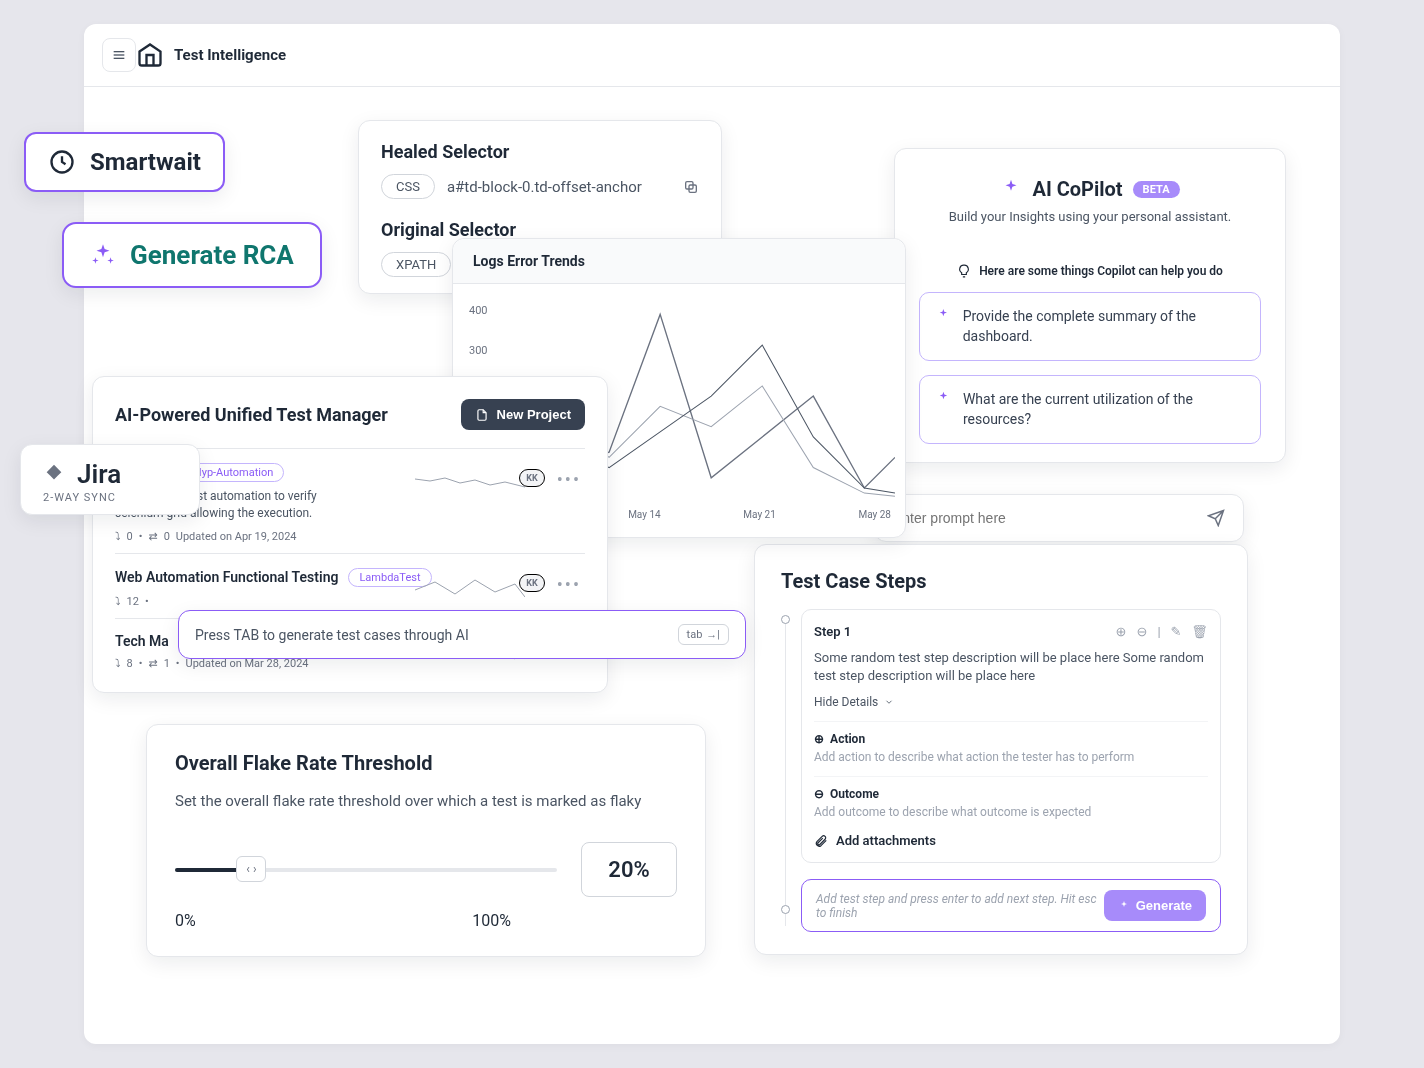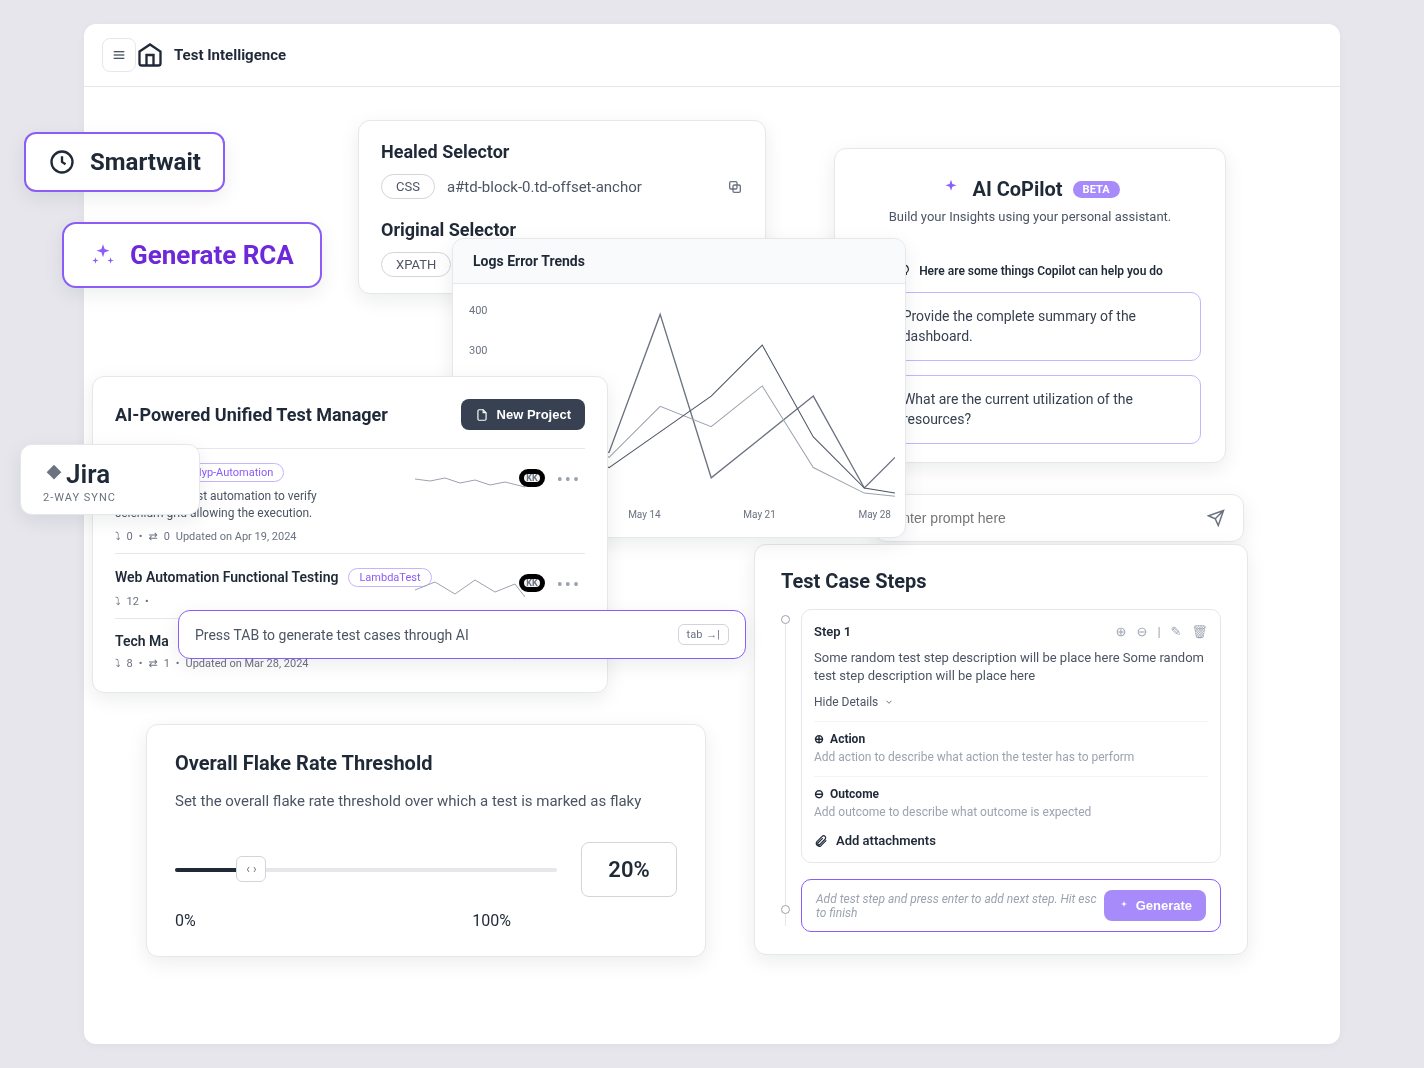--- a/index.html
+++ b/index.html
@@ -57,27 +57,27 @@
 .clock-icon { width: 28px; height: 28px; }
 
 
 .genrca {
   top: 198px; left: -22px;
   padding: 16px 26px;
   display: flex; align-items: center; gap: 14px;
   border: 2px solid #8b5cf6;
   border-radius: 14px;
 }
-.genrca-text { font-size: 26px; font-weight: 700; color: #6d28d9; }
+.genrca-text { font-size: 26px; font-weight: 700; color: #0f766e; }
 .sparkle-icon { width: 26px; height: 26px; color: #8b5cf6; }
 
 
 .selectorcard {
   top: 96px; left: 274px;
-  width: 408px;
+  width: 364px;
   padding: 20px 22px 16px;
 }
 .sec-title { font-size: 18px; font-weight: 700; color: #1f2937; margin-bottom: 12px; }
 .sel-row { display: flex; align-items: center; gap: 12px; }
 .chip {
   border: 1px solid #d1d5db;
   border-radius: 999px;
   padding: 4px 14px;
   font-size: 13px;
   color: #4b5563;
@@ -134,35 +134,35 @@
   padding: 2px 10px;
   font-size: 11px;
 }
 .tm-item-title { font-size: 14px; font-weight: 600; color: #1f2937; }
 .tm-desc { font-size: 12px; color: #4b5563; line-height: 1.4; margin-top: 6px; max-width: 210px; }
 .tm-meta { font-size: 11px; color: #6b7280; margin-top: 8px; display: flex; gap: 6px; align-items: center; }
 .mini-chart { position: absolute; right: 60px; top: 18px; width: 110px; height: 30px; }
 .avatar-chip {
   position: absolute; right: 40px; top: 20px;
   width: 26px; height: 18px;
-  border: 5px solid #000000; border-radius: 999px;
+  border: 1px solid #000000; border-radius: 999px;
   font-size: 9px; font-weight: 700; color: #6b7280;
   display: flex; align-items: center; justify-content: center;
   background: #f3f4f6;
 }
 .more-dots { position: absolute; right: 4px; top: 20px; color: #9ca3af; font-size: 18px; cursor: pointer; letter-spacing: 2px; }
 
 
 .jiracard {
   top: 420px; left: -64px;
   padding: 14px 22px 10px;
   z-index: 4;
   width: 180px;
 }
-.jira-head { display: flex; align-items: center; gap: 1px; }
+.jira-head { display: flex; align-items: center; gap: 12px; }
 .jira-text { font-size: 26px; font-weight: 600; color: #1f2937; }
 .jira-sub { font-size: 11px; color: #6b7280; letter-spacing: 1px; margin-top: 2px; }
 
 
 .tabprompt {
   top: 586px; left: 94px;
   width: 568px;
   border: 1.5px solid #8b5cf6;
   padding: 13px 16px;
   display: flex; align-items: center; justify-content: space-between;
@@ -201,21 +201,21 @@
   border: 1px solid #d1d5db; border-radius: 8px;
   padding: 14px 24px;
   font-size: 22px; font-weight: 600; color: #1f2937;
   min-width: 96px;
   text-align: center;
 }
 .slider-labels { display: flex; justify-content: space-between; margin-top: 14px; color: #1f2937; font-size: 16px; max-width: 336px; }
 
 
 .copilot {
-  top: 124px; left: 750px;
+  top: 124px; left: 810px;
   width: 392px;
   padding: 28px 24px 18px;
 }
 .copilot-head { display: flex; align-items: center; justify-content: center; gap: 10px; }
 .copilot-title { font-size: 20px; font-weight: 700; color: #1f2937; }
 .beta-badge {
   background: #a78bfa; color: #fff;
   border-radius: 999px; padding: 2px 10px;
   font-size: 11px; font-weight: 700;
 }

